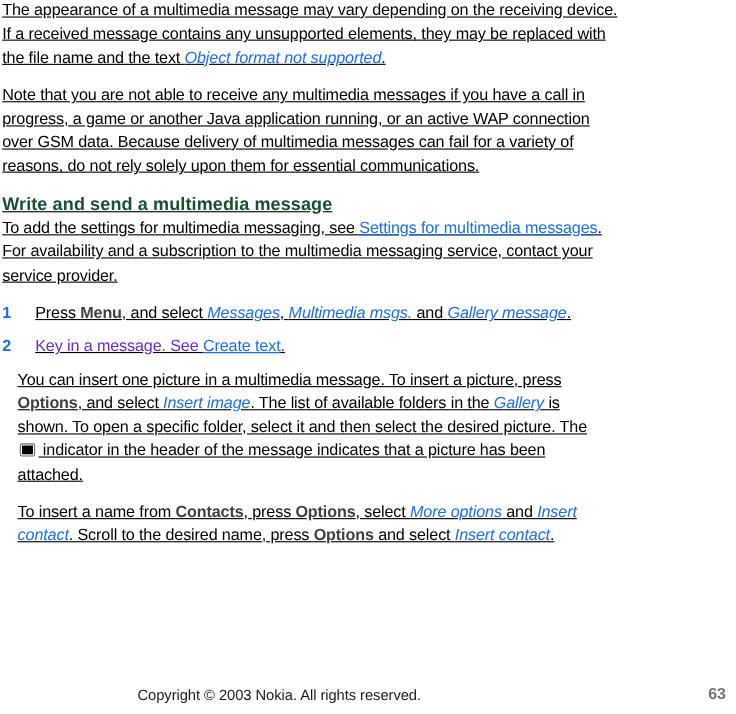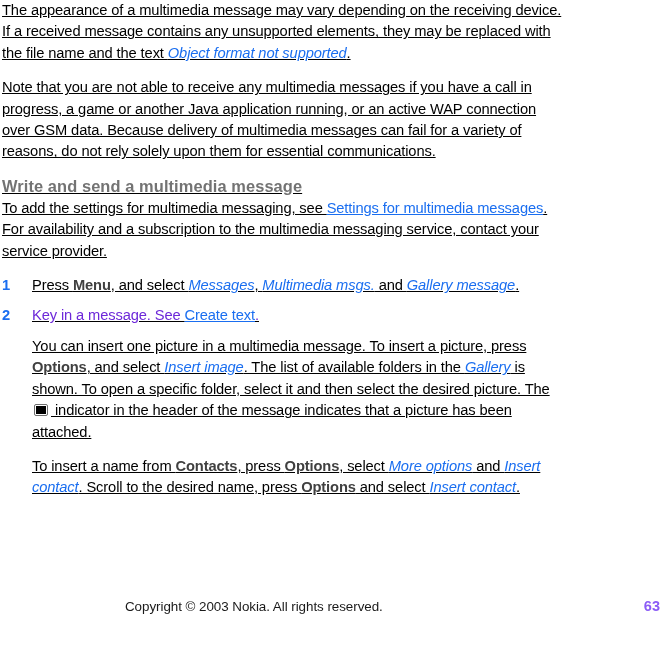--- a/index.html
+++ b/index.html
@@ -46,21 +46,21 @@
     color: #1a6ef0;
     font-style: italic;
   }
   .link {
     color: #1a6ef0;
     text-decoration: underline;
     cursor: pointer;
     margin-top: 36px;
   }
   h2.section-heading {
-    color: #737373;
+    color: #14532d;
     font-size: 16.4px;
     font-weight: bold;
     line-height: 21px;
     margin: 9px 0 1px 0;
     letter-spacing: 0.1px;
   }
   .olist {
     margin: 0;
     padding: 0;
     list-style: none;
@@ -75,21 +75,21 @@
   }
   .olist li .num {
     position: absolute;
     left: 0;
     top: 0;
     color: #1a6ef0;
     font-weight: bold;
     font-size: 14.7px;
   }
   .indent-para {
-    margin-left: 30px;
+    margin-left: 14px;
     width: 530px;
   }
   .pic-indicator {
     display: inline-block;
     width: 14px;
     height: 12px;
     vertical-align: -1px;
     box-sizing: border-box;
     border: 1px solid #6d6d6d;
     border-radius: 2px;
@@ -100,41 +100,41 @@
   }
   .pic-indicator i {
     display: block;
     width: 100%;
     height: 100%;
     background: #000000;
   }
   .footer {
     position: absolute;
     left: 0;
-    top: 597px;
+    top: 622px;
     width: 669px;
     height: 19px;
   }
   .footer .copyright {
     position: absolute;
     left: 125px;
     top: 0;
     font-size: 13.4px;
     line-height: 19px;
     color: #1a1a1a;
     letter-spacing: -0.05px;
   }
   .footer .pagenum {
     position: absolute;
     right: 9px;
     top: 0;
     font-size: 14.5px;
     line-height: 19px;
     font-weight: bold;
-    color: #8b5cf6;
+    color: #737373;
   }
 </style>
 </head>
 <body>
 
 <div class="page">
 
   <div class="content">
 
     <p><span>The appearance of a multimedia message may vary depending on the receiving device. If a received message contains any unsupported elements, they may be replaced with the file name and the text </span><span class="italic-blue">Object format not supported</span><span>.</span></p>

